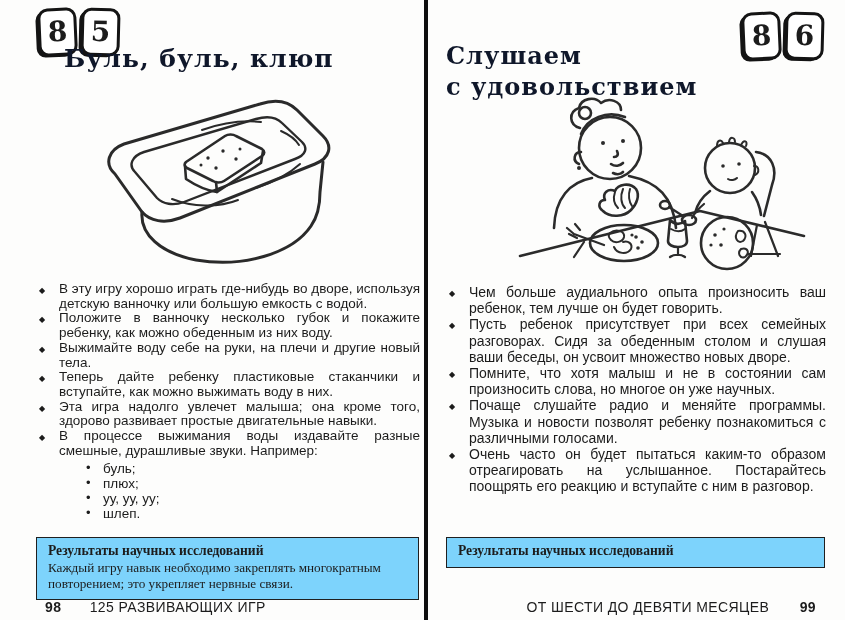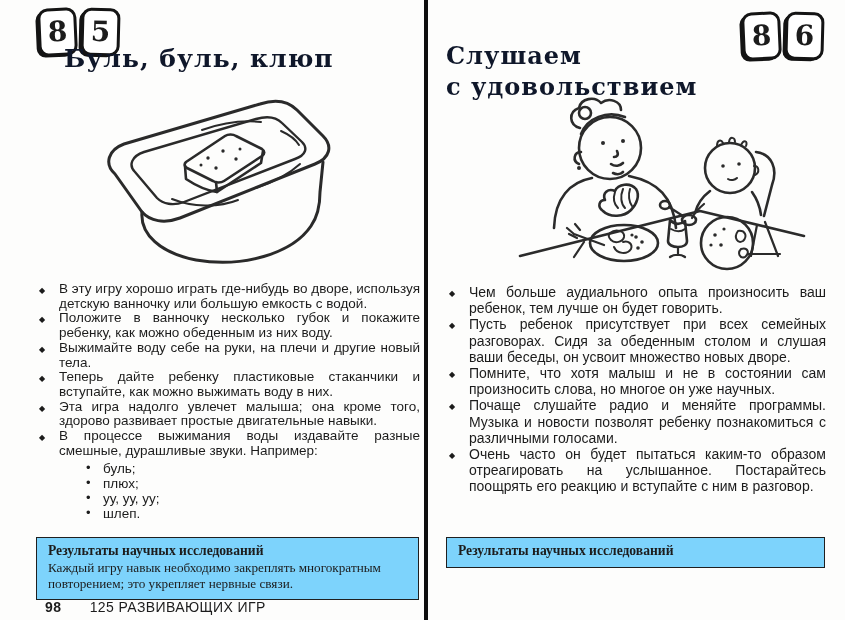--- a/index.html
+++ b/index.html
@@ -215,14 +215,18 @@
       <li><span class="dia">◆</span><span>Пусть ребенок присутствует при всех семейных разговорах. Сидя за обеденным столом и слушая ваши беседы, он усвоит множество новых дворе.</span></li>
       <li><span class="dia">◆</span><span>Помните, что хотя малыш и не в состоянии сам произносить слова, но многое он уже научных.</span></li>
       <li><span class="dia">◆</span><span>Почаще слушайте радио и меняйте программы. Музыка и новости позволят ребенку познакомиться с различными голосами.</span></li>
       <li><span class="dia">◆</span><span>Очень часто он будет пытаться каким-то образом отреагировать на услышанное. Постарайтесь поощрять его реакцию и вступайте с ним в разговор.</span></li>
     </ul>
 
     <div class="rbox">
       <h3>Результаты научных исследований</h3>
     </div>
 
+    <div class="footer footer-right">
+      <span class="section">ОТ ШЕСТИ ДО ДЕВЯТИ МЕСЯЦЕВ</span>
+      <span class="pn">99</span>
+    </div>
   </div>
 </div>
 
 </body></html>

